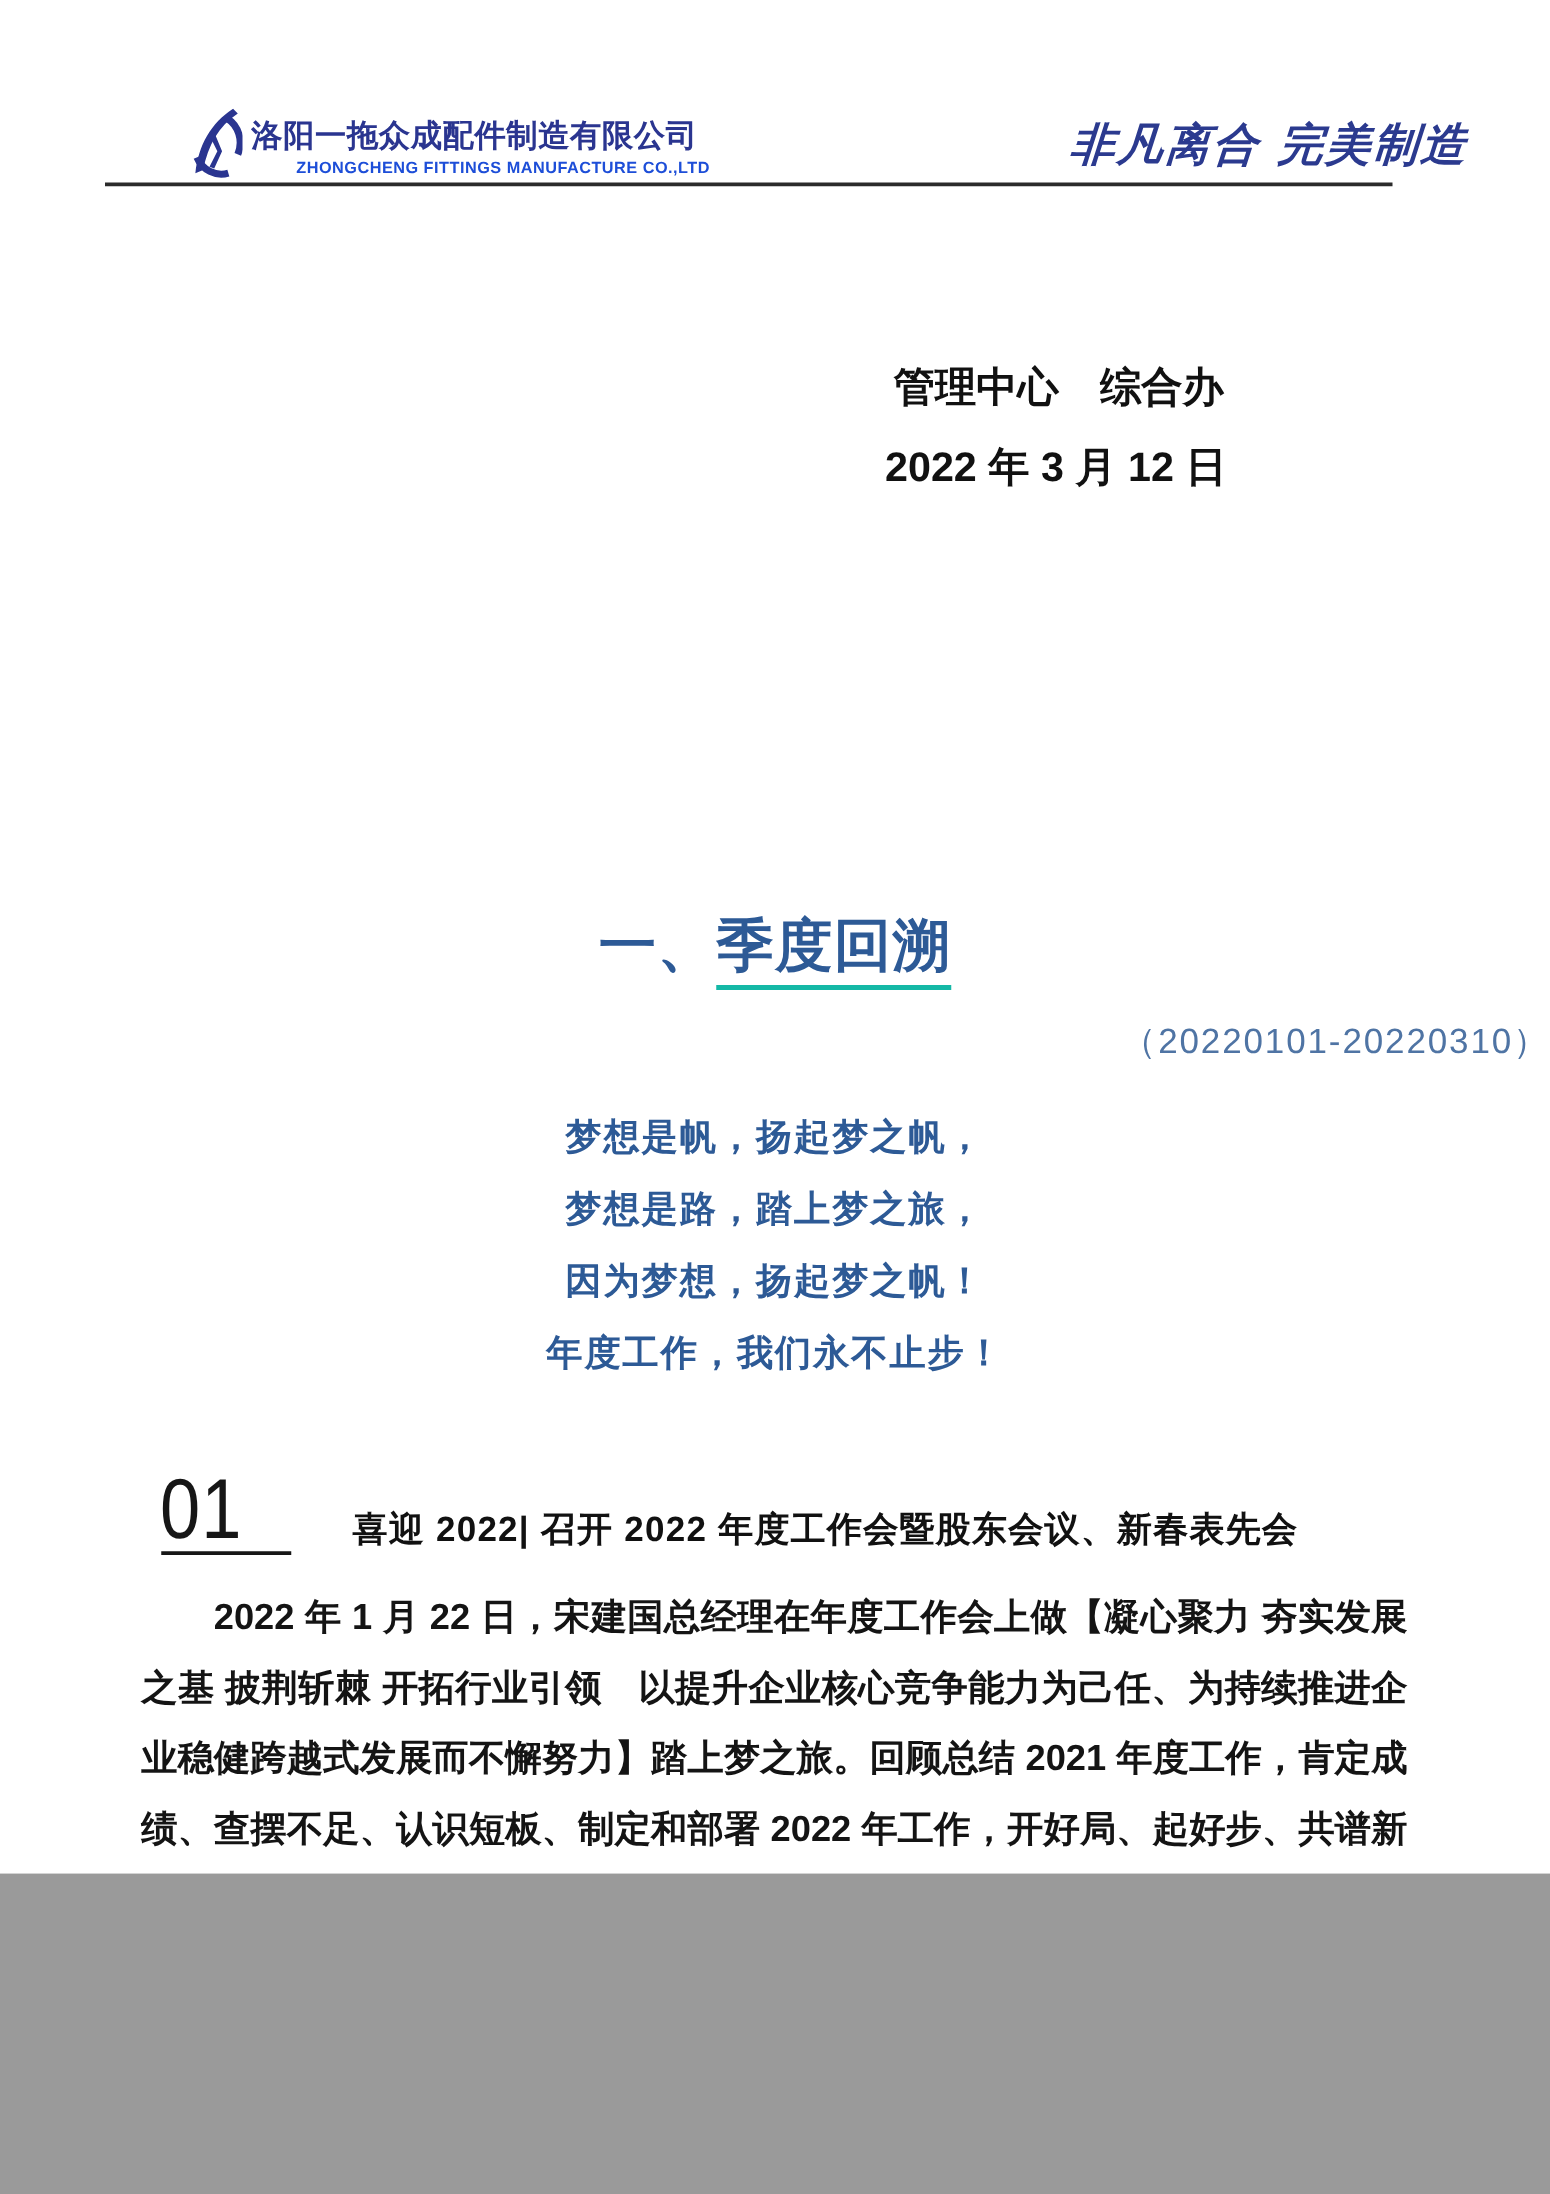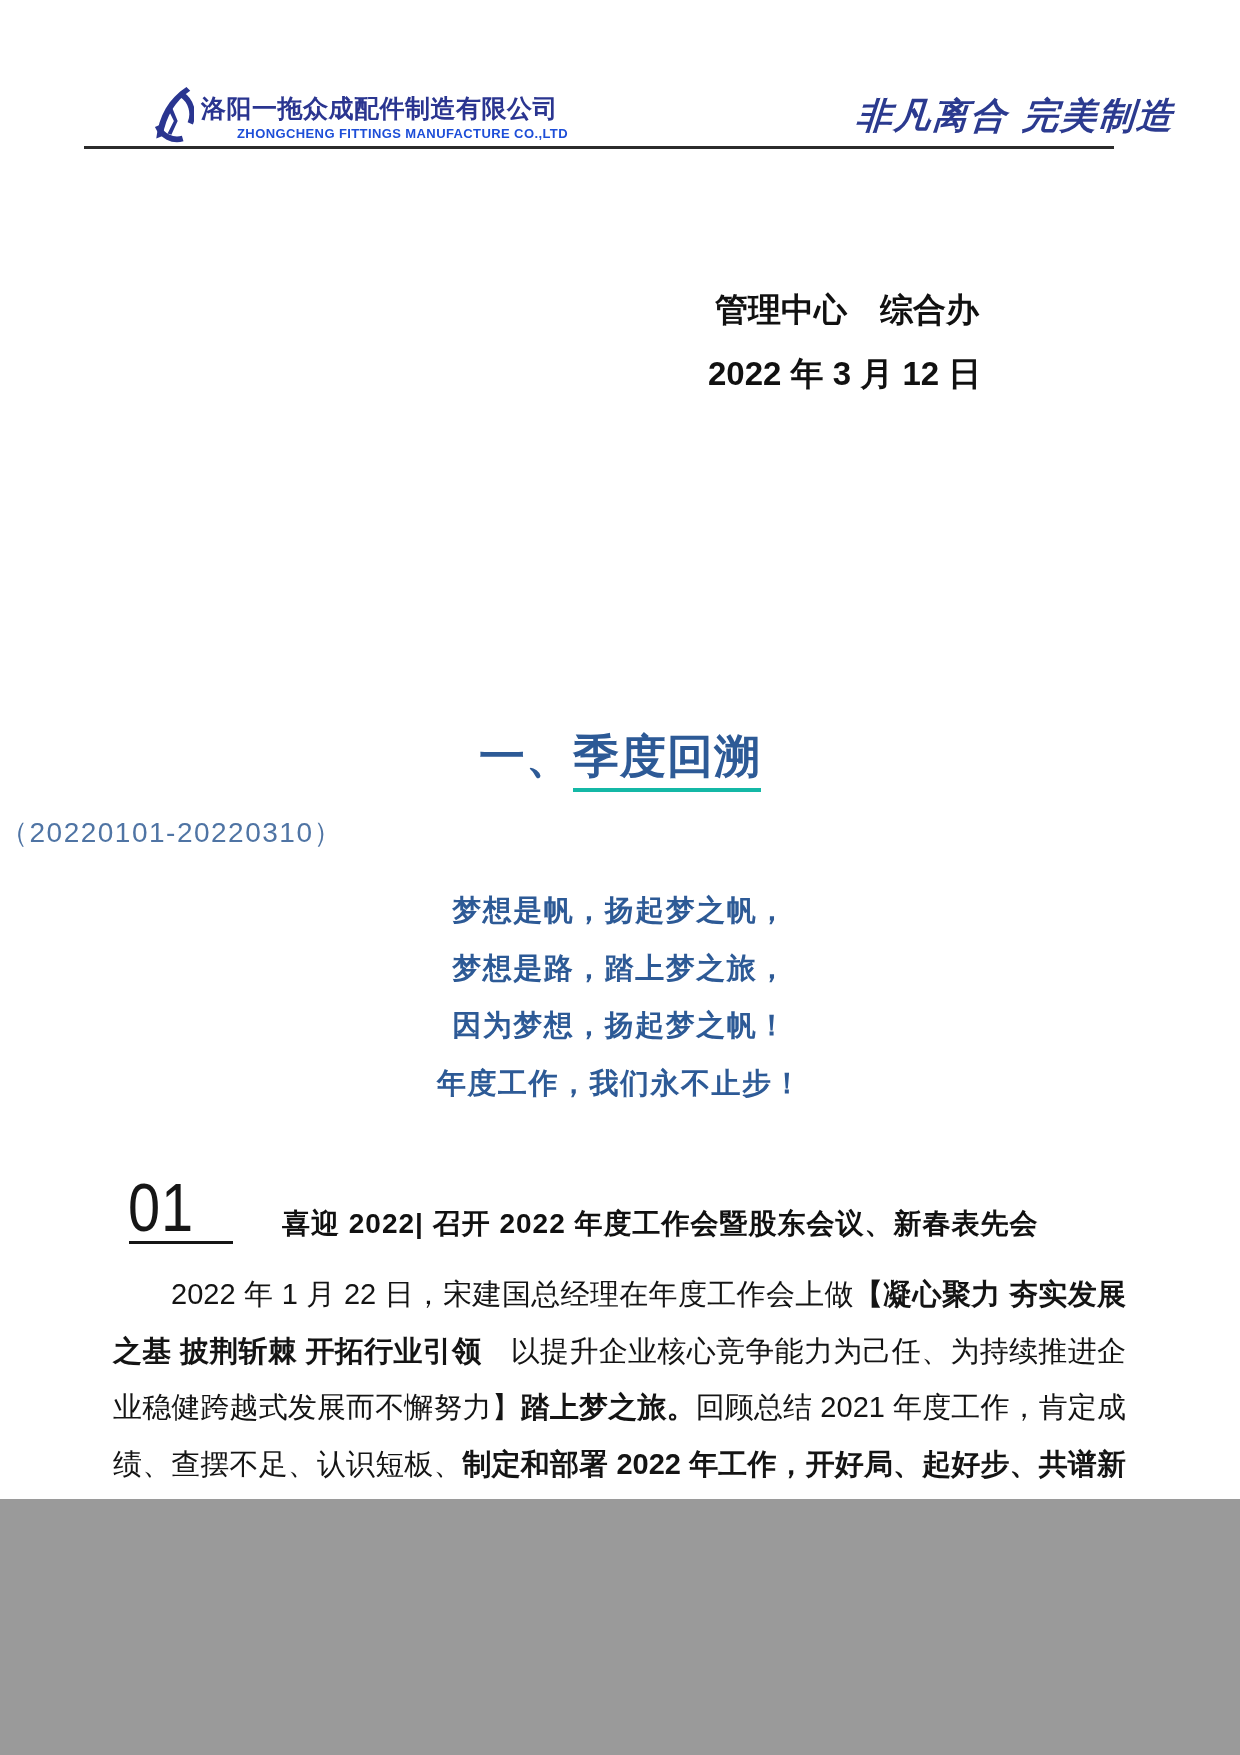--- a/index.html
+++ b/index.html
@@ -19,34 +19,34 @@
     color:#2b3a8f;letter-spacing:2px;white-space:nowrap;transform:skewX(-4deg);}
   .header-rule{position:absolute;left:84px;top:146px;width:1030px;height:3px;background:#2b2b2b;}
   
   .dept-line{position:absolute;left:715px;top:288px;font-size:33px;font-weight:700;white-space:nowrap;}
   .dept-line .gap{display:inline-block;width:33px;}
   .date-line{position:absolute;left:708px;top:352px;font-size:33px;font-weight:600;white-space:nowrap;}
   
   .main-title{position:absolute;left:0;width:1240px;top:726px;text-align:center;
     font-size:46px;font-weight:700;color:#2d5a96;letter-spacing:1px;}
   .main-title .ul{border-bottom:4px solid #14b8a6;padding-bottom:6px;}
-  .period{position:absolute;left:0;width:1240px;top:814px;text-align:left;
+  .period{position:absolute;left:0;width:1240px;top:814px;text-align:right;
     font-size:28px;color:#4f74a4;letter-spacing:1.5px;}
   .poem{position:absolute;left:0;width:1240px;top:882px;text-align:center;
     font-size:29px;font-weight:700;color:#2d5a96;letter-spacing:1.5px;}
   .poem div{height:57.5px;line-height:57.5px;}
   
   .art-number{position:absolute;left:128px;top:1168px;font-size:68px;font-weight:400;
     color:#161616;letter-spacing:1px;transform:scaleX(.85);transform-origin:left top;}
   .art-number-rule{position:absolute;left:129px;top:1241px;width:104px;height:3px;background:#161616;}
   .art-headline{position:absolute;left:282px;top:1205px;font-size:28px;font-weight:700;
     letter-spacing:1px;white-space:nowrap;}
   .paragraph{position:absolute;left:113px;top:1266px;width:1013px;
     font-size:29px;line-height:56.6px;text-align:justify;text-indent:58px;color:#141414;}
-  .seg{font-weight:400;}
+  .seg{font-weight:700;}
   .seg.b{font-weight:700;}
   
   .photo{position:absolute;overflow:hidden;margin-left:11px;}
   .photo svg{display:block;width:100%;height:100%;}
   .photo-left{left:118px;top:1533px;width:509px;height:222px;}
   .photo-right{left:652px;top:1536px;width:455px;height:219px;}
   .gap-line{position:absolute;left:628px;top:1597px;width:26px;height:3px;background:#222;}
   .gap-fax{position:absolute;left:622px;top:1615px;font-size:17px;font-weight:700;color:#7f1d1d;text-align:right;}
   .gap-num{position:absolute;left:619px;top:1640px;font-size:17px;color:#3550a0;}
   .edge-mark-1{position:absolute;left:1108px;top:1591px;width:9px;height:4px;background:#333;}

